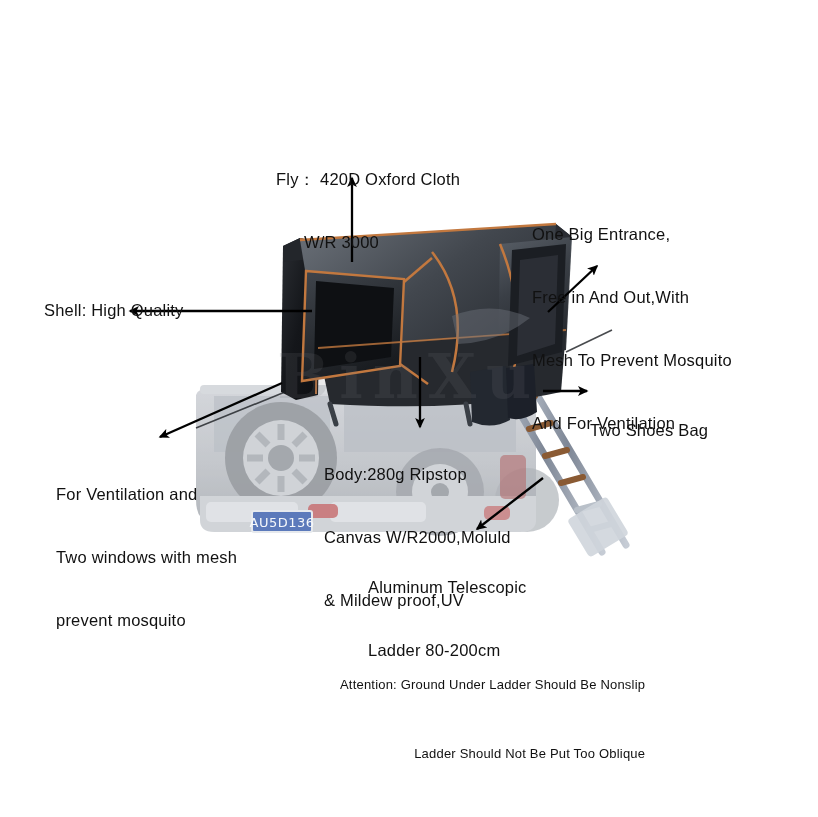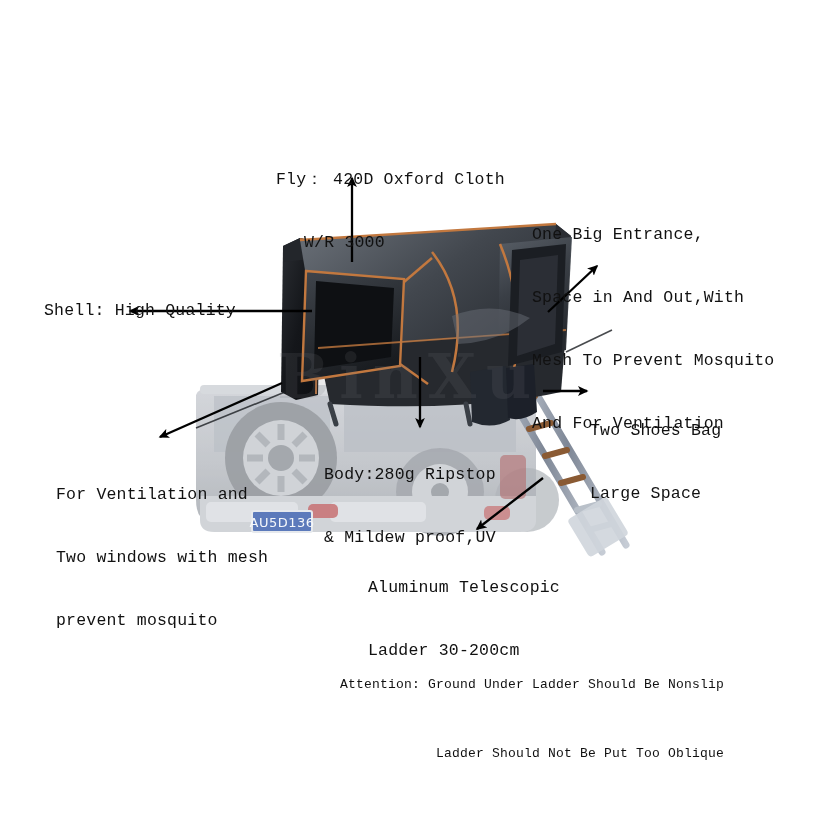--- a/index.html
+++ b/index.html
@@ -11,21 +11,21 @@
     position: relative;
     width: 818px;
     height: 817px;
     background: #ffffff;
     overflow: hidden;
     font-family: "DejaVu Serif", "Liberation Serif", serif;
   }
   .callout {
     position: absolute;
     color: #111111;
-    font-family: Liberation Mono, monospace;
+    font-family: Liberation Sans, sans-serif;
     font-size: 16.5px;
     line-height: 21px;
     letter-spacing: 0.2px;
     white-space: pre;
     font-weight: 500;
   }
   .callout .ln { display: block; }
   #art-layer, #arrow-layer, #wm-layer {
     position: absolute;
     left: 0; top: 0;
@@ -228,48 +228,48 @@
     </g>
   </svg>
 
   <div class="callout" style="left:276px; top:127px;">
     <span class="ln">Fly： 420D Oxford Cloth</span>
     <span class="ln" style="padding-left:28px;">W/R 3000</span>
   </div>
 
   <div class="callout" style="left:532px; top:182px;">
     <span class="ln">One Big Entrance,</span>
-    <span class="ln">Space in And Out,With</span>
+    <span class="ln">Free in And Out,With</span>
     <span class="ln">Mesh To Prevent Mosquito</span>
     <span class="ln">And For Ventilation</span>
   </div>
 
   <div class="callout" style="left:44px; top:258px;">
     <span class="ln">Shell: High Quality</span>
   </div>
 
   <div class="callout" style="left:590px; top:378px;">
     <span class="ln">Two Shoes Bag</span>
-    <span class="ln">Large Space</span>
   </div>
 
   <div class="callout" style="left:56px; top:442px;">
     <span class="ln">For Ventilation and</span>
     <span class="ln">Two windows with mesh</span>
     <span class="ln">prevent mosquito</span>
   </div>
 
   <div class="callout" style="left:324px; top:422px;">
     <span class="ln">Body:280g Ripstop</span>
+    <span class="ln">Canvas W/R2000,Moluld</span>
     <span class="ln">&amp; Mildew proof,UV</span>
   </div>
 
   <div class="callout" style="left:368px; top:535px;">
     <span class="ln">Aluminum Telescopic</span>
-    <span class="ln">Ladder 30-200cm</span>
+    <span class="ln">Ladder 80-200cm</span>
   </div>
 
   <div class="callout" id="attention">
     <span class="ln">Attention: Ground Under Ladder Should Be Nonslip</span>
     <span class="ln ln2">Ladder Should Not Be Put Too Oblique</span>
   </div>
 
 </div>
 
 </body></html>

